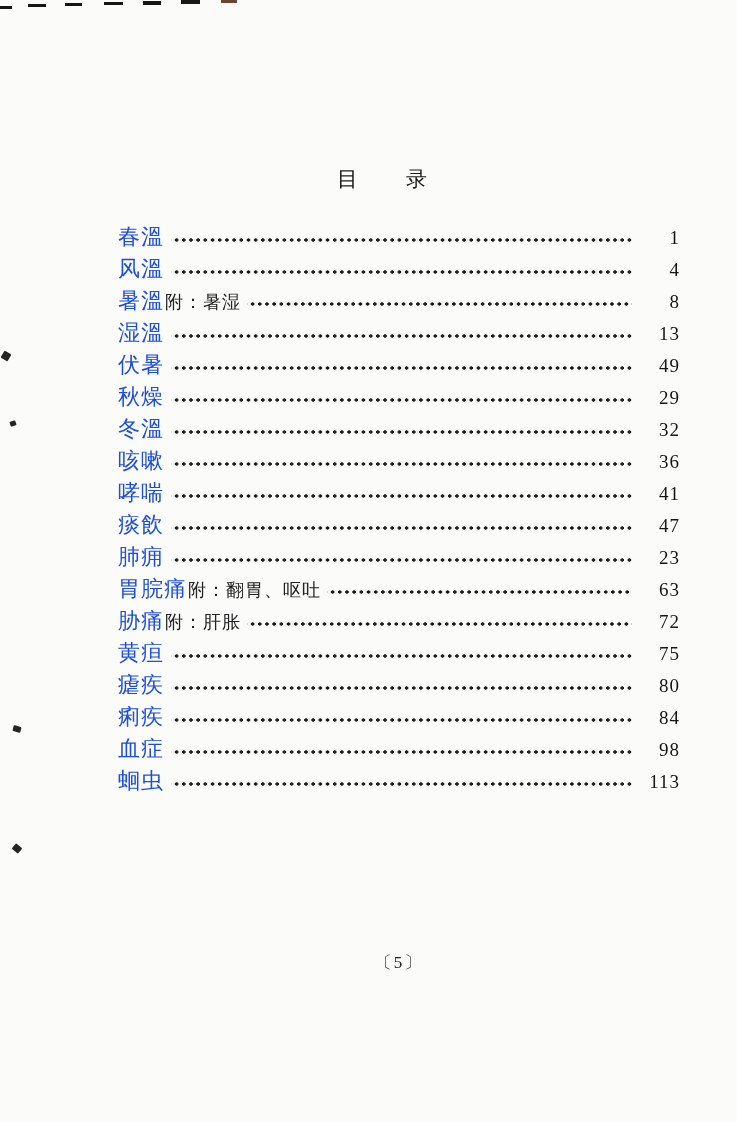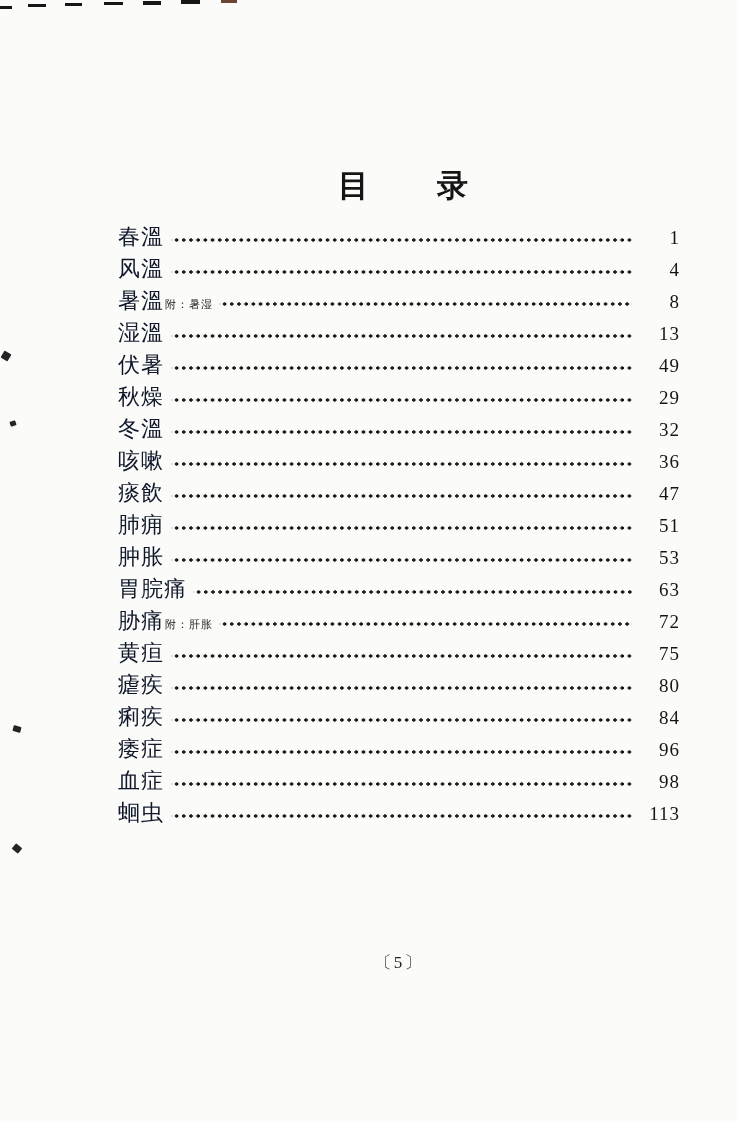--- a/index.html
+++ b/index.html
@@ -8,32 +8,32 @@
     background:#fbfbf9;
     font-family:"Liberation Serif","DejaVu Serif",serif;
     color:#1c1c1c;
   }
   .page{position:absolute;inset:0;}
   
   .artifact{position:absolute;background:#161616;}
   .speck{position:absolute;background:#242424;border-radius:1px;}
   
   .title{
-    position:absolute;top:165px;left:123px;width:562px;
-    text-align:center;font-size:31px;font-weight:700;
+    position:absolute;top:165px;left:102px;width:562px;
+    text-align:center;font-size:21px;font-weight:400;
     letter-spacing:2px;margin:0;color:#151515;
   }
   
   .toc{position:absolute;left:118px;top:221px;width:562px;}
   .row{
     display:flex;align-items:baseline;height:32px;
     font-size:22px;line-height:32px;white-space:nowrap;
   }
-  .t{flex:0 0 auto;letter-spacing:1px;color:#0f172a;}
-  .note{flex:0 0 auto;font-size:11px;letter-spacing:1px;color:#222;padding-left:1px;}
+  .t{flex:0 0 auto;letter-spacing:1px;color:#1d4ed8;}
+  .note{flex:0 0 auto;font-size:18px;letter-spacing:1px;color:#222;padding-left:1px;}
   .dots{
     flex:1 1 auto;align-self:center;height:8px;
     margin:6px 4px 0 6px;
     background-image:radial-gradient(circle,#1b1b1b 1.45px,rgba(0,0,0,0) 1.9px);
     background-size:7.2px 8px;background-repeat:repeat-x;background-position:2px center;
   }
   .pg{
     flex:0 0 auto;width:44px;text-align:right;
     font-size:19px;letter-spacing:1px;color:#151515;
   }
@@ -106,39 +106,40 @@
         <span class="dots"></span>
         <span class="pg">32</span>
     </div>
     <div class="row">
       <span class="t">咳嗽</span>
         <span class="note"></span>
         <span class="dots"></span>
         <span class="pg">36</span>
     </div>
     <div class="row">
+      <span class="t">哮喘</span>
+        <span class="note"></span>
+        <span class="dots"></span>
+        <span class="pg">41</span>
+    </div>
+    <div class="row">
       <span class="t">痰飲</span>
         <span class="note"></span>
         <span class="dots"></span>
         <span class="pg">47</span>
     </div>
     <div class="row">
       <span class="t">肺痈</span>
         <span class="note"></span>
         <span class="dots"></span>
-        <span class="pg">51</span>
-    </div>
-    <div class="row">
-      <span class="t">肿胀</span>
-        <span class="note"></span>
-        <span class="dots"></span>
-        <span class="pg">53</span>
+        <span class="pg">23</span>
     </div>
     <div class="row">
       <span class="t">胃脘痛</span>
+        <span class="note">附：翻胃、呕吐</span>
         <span class="dots"></span>
         <span class="pg">63</span>
     </div>
     <div class="row">
       <span class="t">胁痛</span>
         <span class="note">附：肝胀</span>
         <span class="dots"></span>
         <span class="pg">72</span>
     </div>
     <div class="row">
@@ -153,26 +154,20 @@
         <span class="dots"></span>
         <span class="pg">80</span>
     </div>
     <div class="row">
       <span class="t">痢疾</span>
         <span class="note"></span>
         <span class="dots"></span>
         <span class="pg">84</span>
     </div>
     <div class="row">
-      <span class="t">痿症</span>
-        <span class="note"></span>
-        <span class="dots"></span>
-        <span class="pg">96</span>
-    </div>
-    <div class="row">
       <span class="t">血症</span>
         <span class="note"></span>
         <span class="dots"></span>
         <span class="pg">98</span>
     </div>
     <div class="row">
       <span class="t">蛔虫</span>
         <span class="note"></span>
         <span class="dots"></span>
         <span class="pg">113</span>

